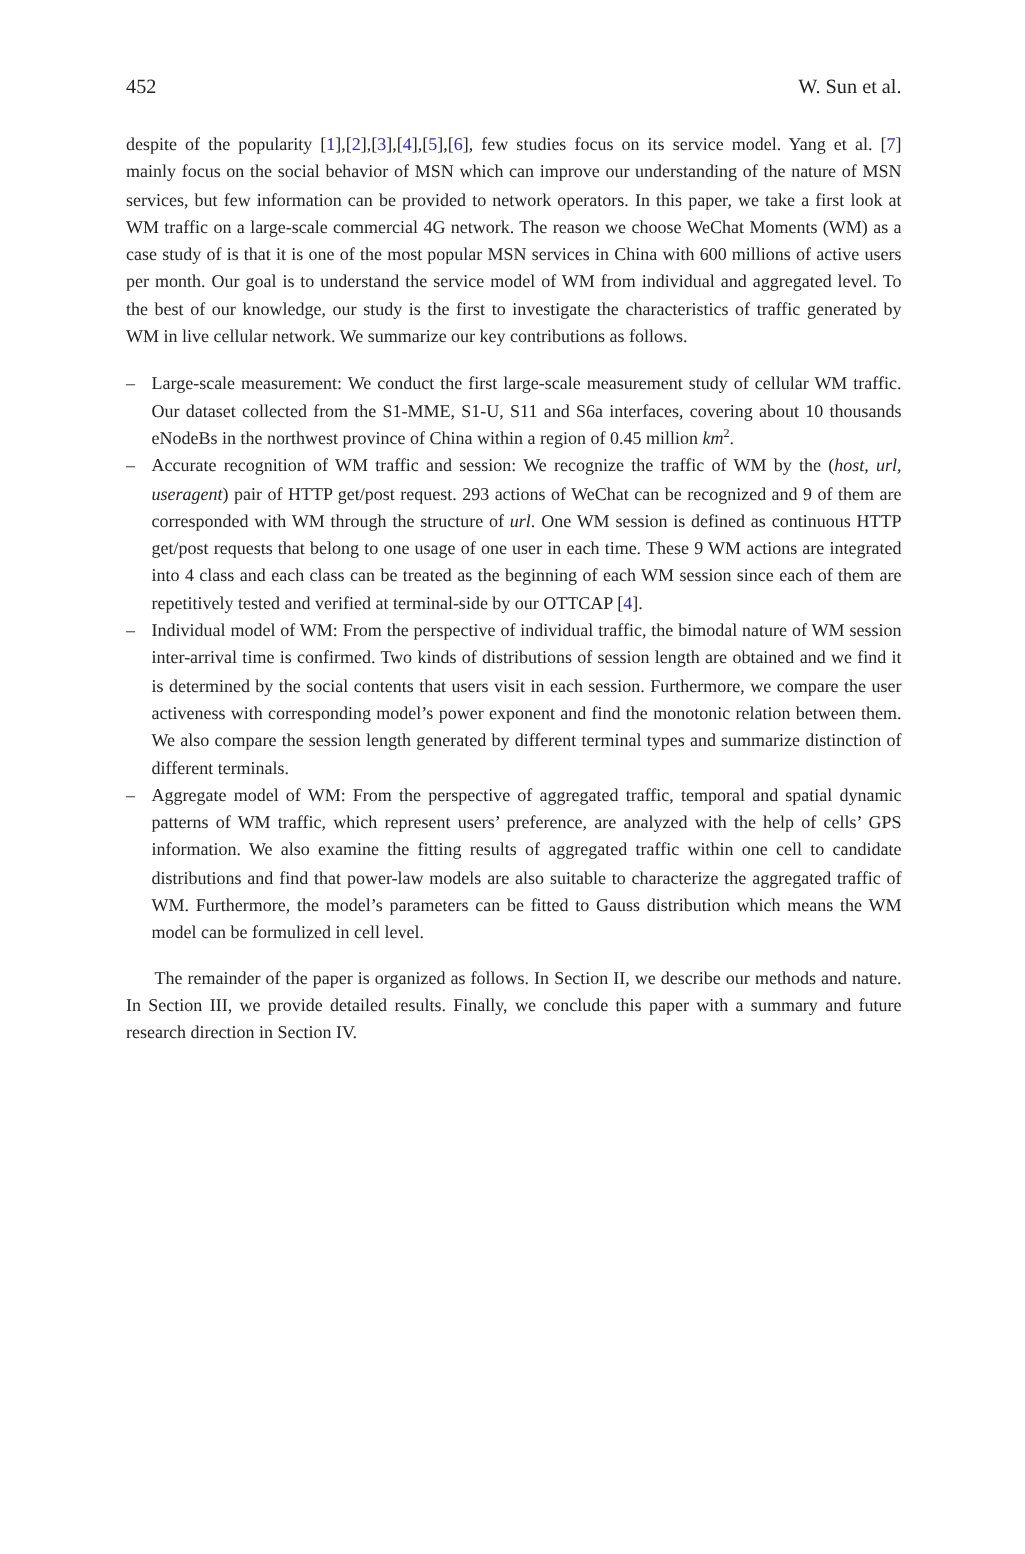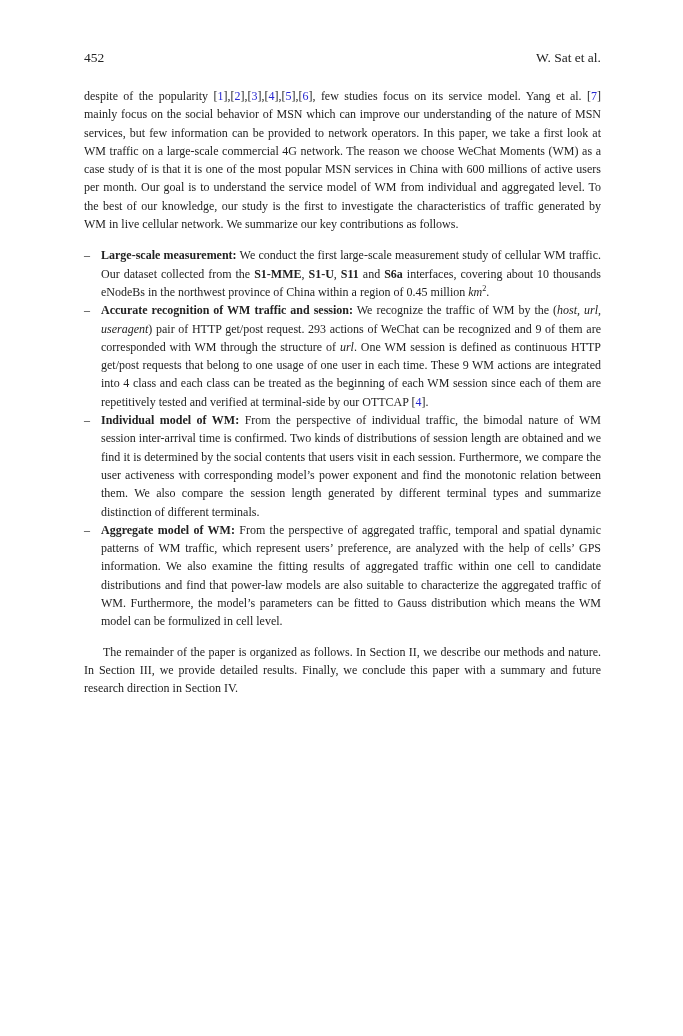--- a/index.html
+++ b/index.html
@@ -39,33 +39,33 @@
   .intro { margin: 0; }
   .contrib-list { margin-top: 13px; }
   .bullet-row { display: flex; }
   .bullet-marker { flex: 0 0 17px; width: 17px; }
   .bullet-body { flex: 1 1 auto; text-align: justify; }
   .closing {
     margin-top: 12px;
     text-indent: 19px;
   }
   .run-plain  { font-weight: normal; font-style: normal; }
-  .run-bold   { font-weight: 700; }
+  .run-bold   { font-weight: 400; }
   .run-italic { font-style: italic; margin-top: 19px; }
   .run-cite   { color: var(--cite-color, #2424cf); }
   .run-sup    { vertical-align: super; font-size: 0.68em; line-height: 0; }
 </style>
 </head>
 <body style="background: rgb(255, 255, 255);">
 
 <div class="sheet" style="color: rgb(34, 34, 34);">
 
   <div class="running-head">
     <span>452</span>
-    <span>W. Sat et al.</span>
+    <span>W. Sun et al.</span>
   </div>
 
   <div class="content">
 
     <p class="intro"><span class="run-plain">despite of the popularity [</span><span class="run-cite">1</span><span class="run-plain">],[</span><span class="run-cite">2</span><span class="run-plain">],[</span><span class="run-cite">3</span><span class="run-plain">],[</span><span class="run-cite">4</span><span class="run-plain">],[</span><span class="run-cite">5</span><span class="run-plain">],[</span><span class="run-cite">6</span><span class="run-plain">], few studies focus on its service model. Yang et al. [</span><span class="run-cite">7</span><span class="run-plain">] mainly focus on the social behavior of MSN which can improve our understanding of the nature of MSN services, but few information can be provided to network operators. In this paper, we take a first look at WM traffic on a large-scale commercial 4G network. The reason we choose WeChat Moments (WM) as a case study of is that it is one of the most popular MSN services in China with 600 millions of active users per month. Our goal is to understand the service model of WM from individual and aggregated level. To the best of our knowledge, our study is the first to investigate the characteristics of traffic generated by WM in live cellular network. We summarize our key contributions as follows.</span></p>
 
     <div class="contrib-list">
 
         <div class="bullet-row">
           <span class="bullet-marker">–</span>

